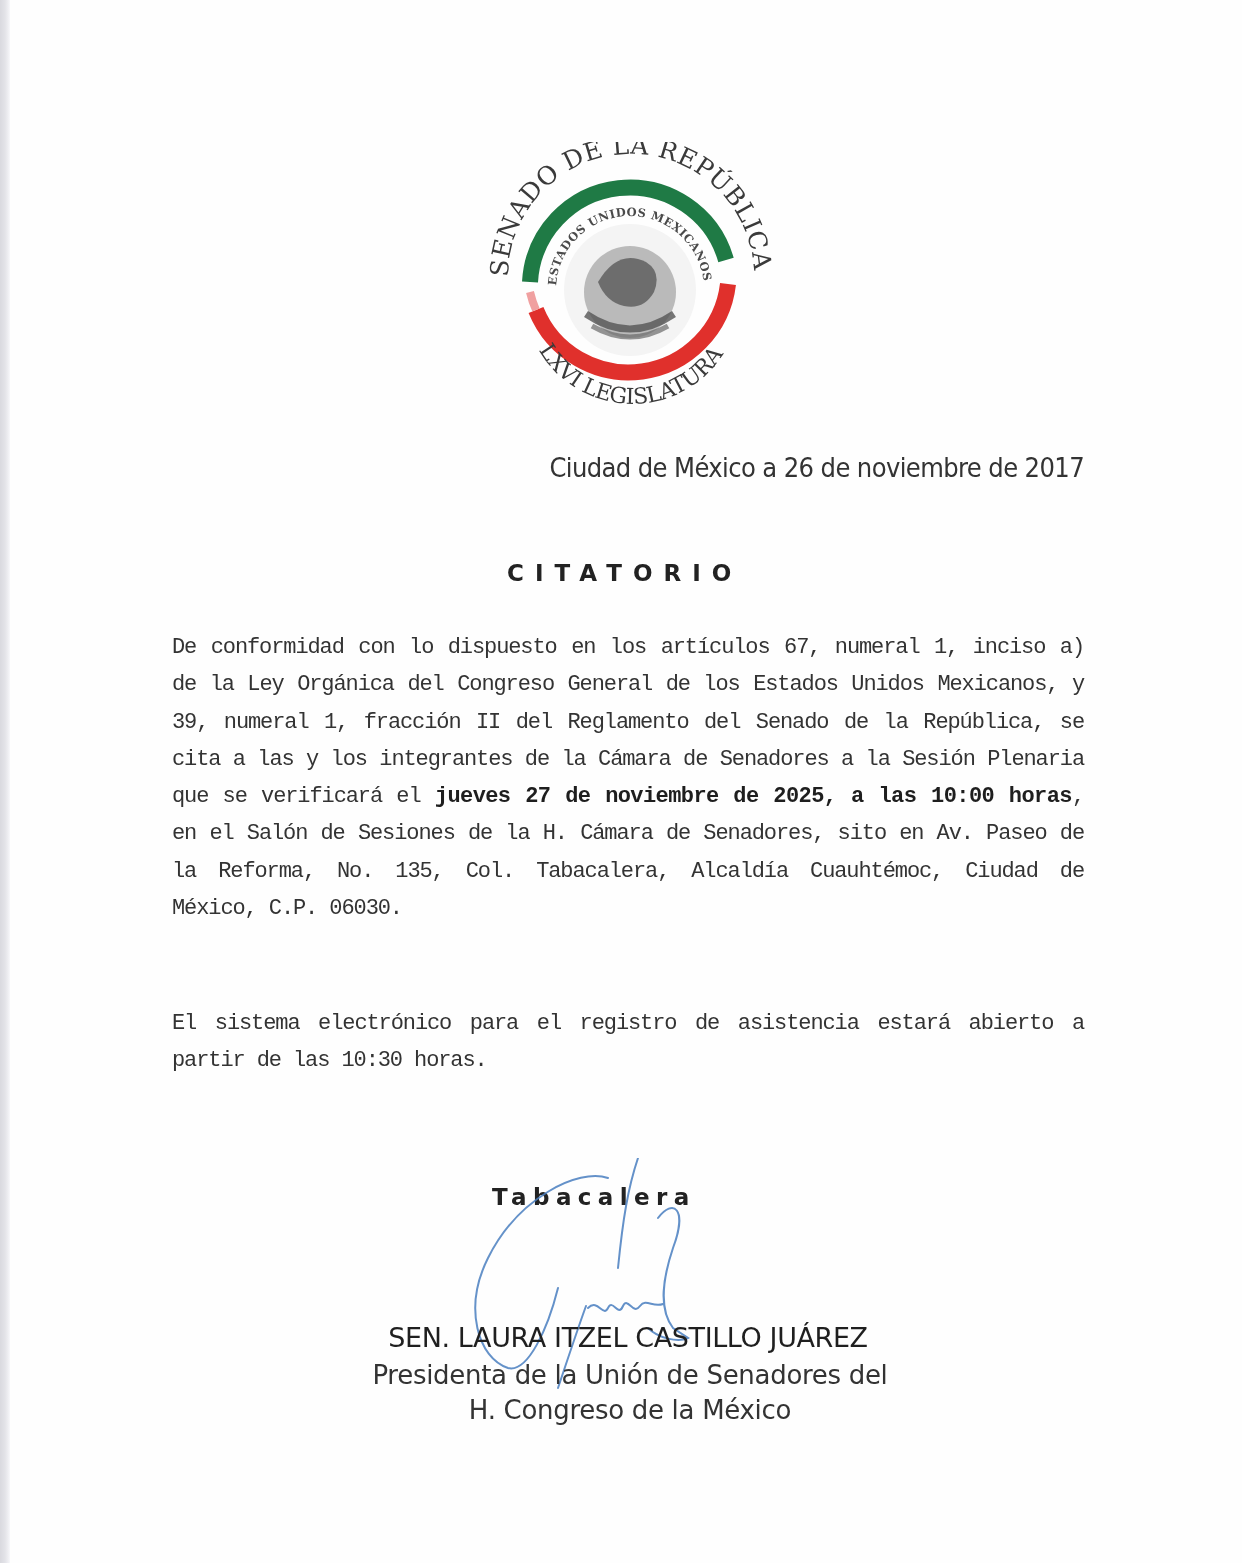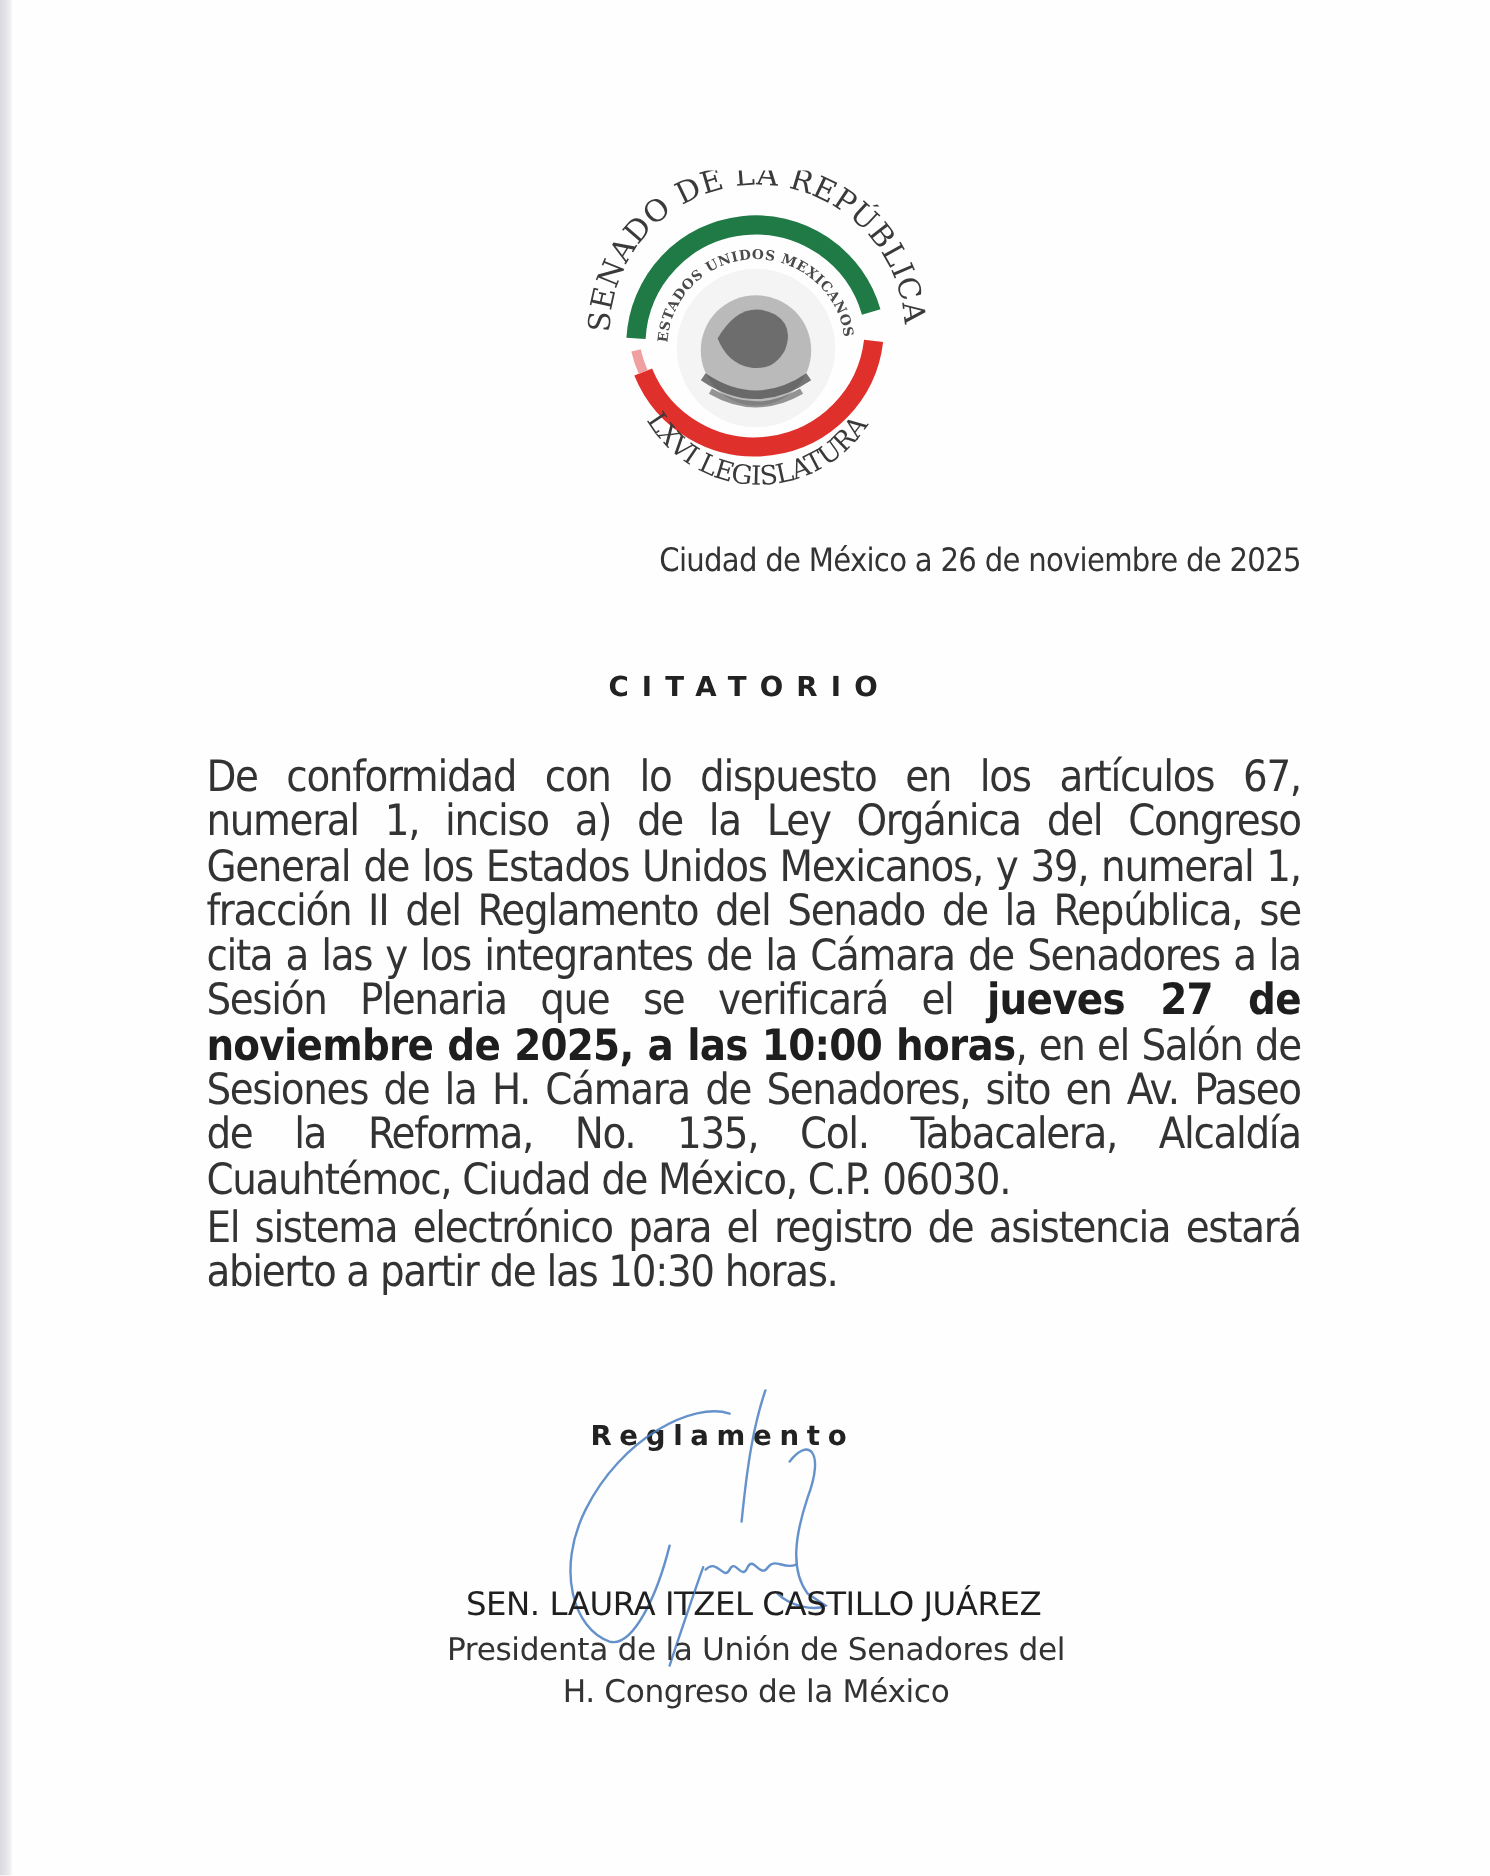--- a/index.html
+++ b/index.html
@@ -22,23 +22,24 @@
     font-family: "DejaVu Sans Condensed", "DejaVu Sans", sans-serif;
     font-stretch: condensed;
     font-size: 27px; letter-spacing: -0.6px; color: #333;
   }
   .title {
     position: absolute; left: 507px; top: 560px;
     font-weight: bold; font-size: 23px; letter-spacing: 11px; color: #222;
   }
   .body-text {
     position: absolute; left: 172px; width: 912px;
-    font-size: 36px; line-height: 37.3px; letter-spacing: -1.1px;
+    font-size: 22px; line-height: 37.3px; letter-spacing: -1.1px;
     text-align: justify; color: #333;
     font-stretch: condensed;
+    font-family: Liberation Mono, monospace;
   }
   .p1 { top: 629px; }
   .p2 { top: 1005px; }
   .body-text b { color: #1e1e1e; letter-spacing: -0.6px; }
   .closing {
     position: absolute; left: 492px; top: 1184px;
     font-weight: bold; font-size: 23px; letter-spacing: 6.4px; color: #222;
   }
   .signature { position: absolute; left: 458px; top: 1158px; width: 250px; height: 250px; pointer-events: none; }
   .signer {
@@ -81,29 +82,29 @@
     <textPath href="#innerArc" startOffset="50%" text-anchor="middle">ESTADOS UNIDOS MEXICANOS</textPath>
   </text>
   <text font-family="DejaVu Serif, serif" font-size="25" fill="#3a3a3a" letter-spacing="0.5">
     <textPath href="#topArc" startOffset="50%" text-anchor="middle">SENADO DE LA REPÚBLICA</textPath>
   </text>
   <text font-family="DejaVu Serif, serif" font-size="22" fill="#3a3a3a" letter-spacing="-0.5">
     <textPath href="#botArc" startOffset="50%" text-anchor="middle">LXVI LEGISLATURA</textPath>
   </text>
 </svg>
 
-<div class="date">Ciudad de México a 26 de noviembre de 2025</div>
+<div class="date">Ciudad de México a 26 de noviembre de 2017</div>
 
 <div class="title">CITATORIO</div>
 
 <div class="body-text p1"><span>De conformidad con lo dispuesto en los artículos 67, numeral 1, inciso a) de la Ley Orgánica del Congreso General de los Estados Unidos Mexicanos, y 39, numeral 1, fracción II del Reglamento del Senado de la República, se cita a las y los integrantes de la Cámara de Senadores a la Sesión Plenaria que se verificará el </span><b>jueves 27 de noviembre de 2025, a las 10:00 horas</b><span>, en el Salón de Sesiones de la H. Cámara de Senadores, sito en Av. Paseo de la Reforma, No. 135, Col. Tabacalera, Alcaldía Cuauhtémoc, Ciudad de México, C.P. 06030.</span></div>
 
 <div class="body-text p2">El sistema electrónico para el registro de asistencia estará abierto a partir de las 10:30 horas.</div>
 
-<div class="closing">Reglamento</div>
+<div class="closing">Tabacalera</div>
 
 <svg class="signature" viewBox="0 0 250 250">
   <g fill="none" stroke="#4a7fc0" stroke-width="2" stroke-linecap="round" opacity="0.85">
     <path d="M 150 20 C 120 10, 60 40, 30 100 C 5 150, 20 200, 50 210 C 70 215, 90 170, 100 130"></path>
     <path d="M 180 0 C 170 30, 165 60, 160 110"></path>
     <path d="M 200 60 C 215 40, 230 50, 215 90 C 205 120, 200 150, 215 170 L 230 180 C 220 185, 200 180, 190 170"></path>
     <path d="M 130 150 C 140 140, 145 160, 150 150 C 155 140, 160 160, 165 148 C 170 138, 175 158, 182 148 C 188 140, 195 150, 205 146"></path>
     <path d="M 128 148 C 120 170, 110 200, 100 230"></path>
   </g>
 </svg>

